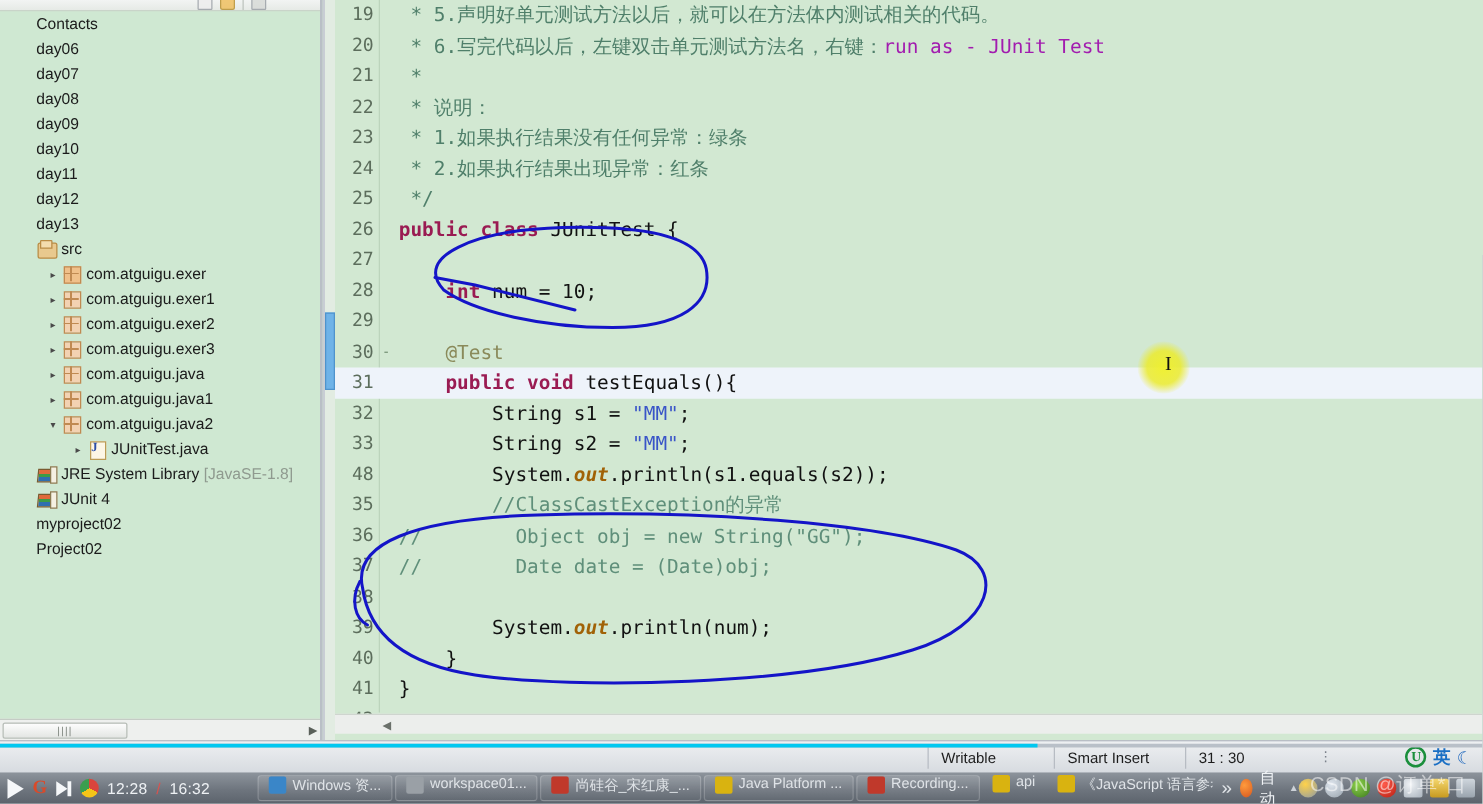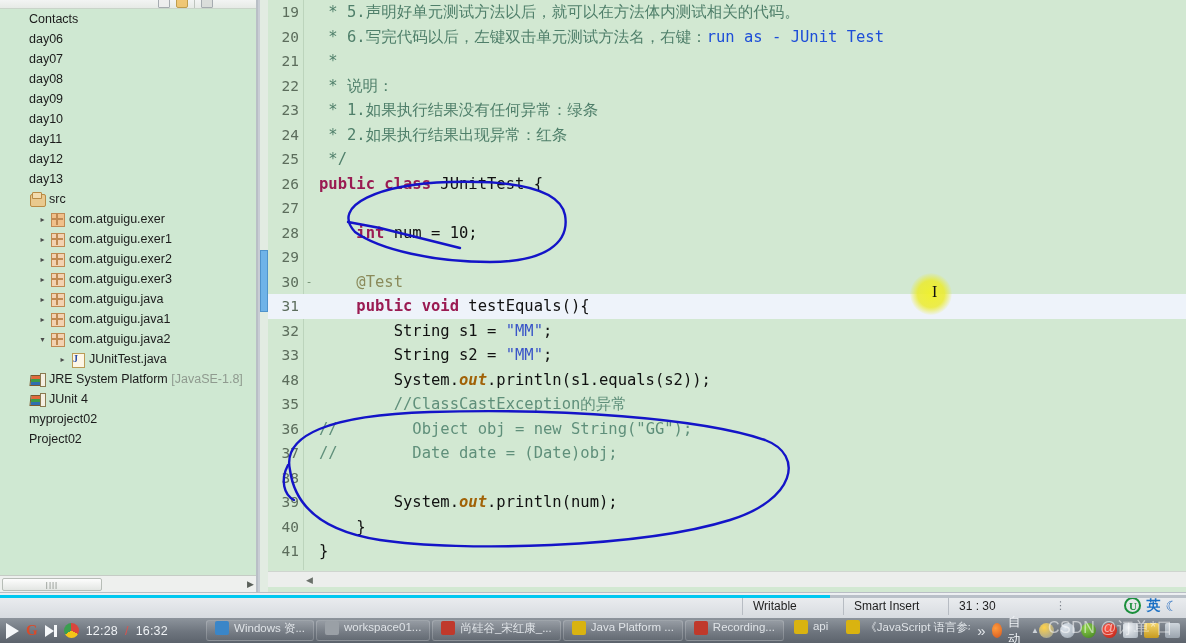--- a/index.html
+++ b/index.html
@@ -154,21 +154,21 @@
   .ctext { padding-left: 5px; }
 
   
   .kw      { color: #9a1b52; font-weight: bold; }
   .cmt     { color: #4f7f6a; }
   .cmt2    { color: #5f8f7a; }
   .str     { color: #3a55c8; }
   .ann     { color: #8a8a5a; }
   .plain   { color: #111111; }
   .field   { color: #a16207; font-style: italic; font-weight: bold; }
-  .run     { color: #1d4ed8; }
+  .run     { color: #a21caf; }
 
   .editor-hscroll {
     position: absolute; left: 8px; bottom: 5px; right: 0; height: 16px;
     background: #eceeec; border-top: 1px solid #cfd5cf;
     display: flex; align-items: center;
   }
   .editor-hscroll .harrow2 { margin-left: 38px; font-size: 9px; color: #6a706a; }
 
   
   .ink { position: absolute; left: 0; top: 0; pointer-events: none; }
@@ -362,21 +362,21 @@
         <div class="row">
           <span class="spacer20"></span>
           <span class="spacer20"></span>
           <span class="arrow">▸</span>
           <span class="ico ico-java"></span>
           <span class="lbl">JUnitTest.java</span>
         </div>
         <div class="row">
           <span class="arrow none">▸</span>
           <span class="ico ico-lib"></span>
-          <span class="lbl">JRE System Platform</span>
+          <span class="lbl">JRE System Library</span>
           <span class="lbl lib-sub">&nbsp;[JavaSE-1.8]</span>
         </div>
         <div class="row">
           <span class="arrow none">▸</span>
           <span class="ico ico-lib"></span>
           <span class="lbl">JUnit 4</span>
         </div>
         <div class="row">
           <span class="arrow none">▸</span>
           <span class="lbl">myproject02</span>

